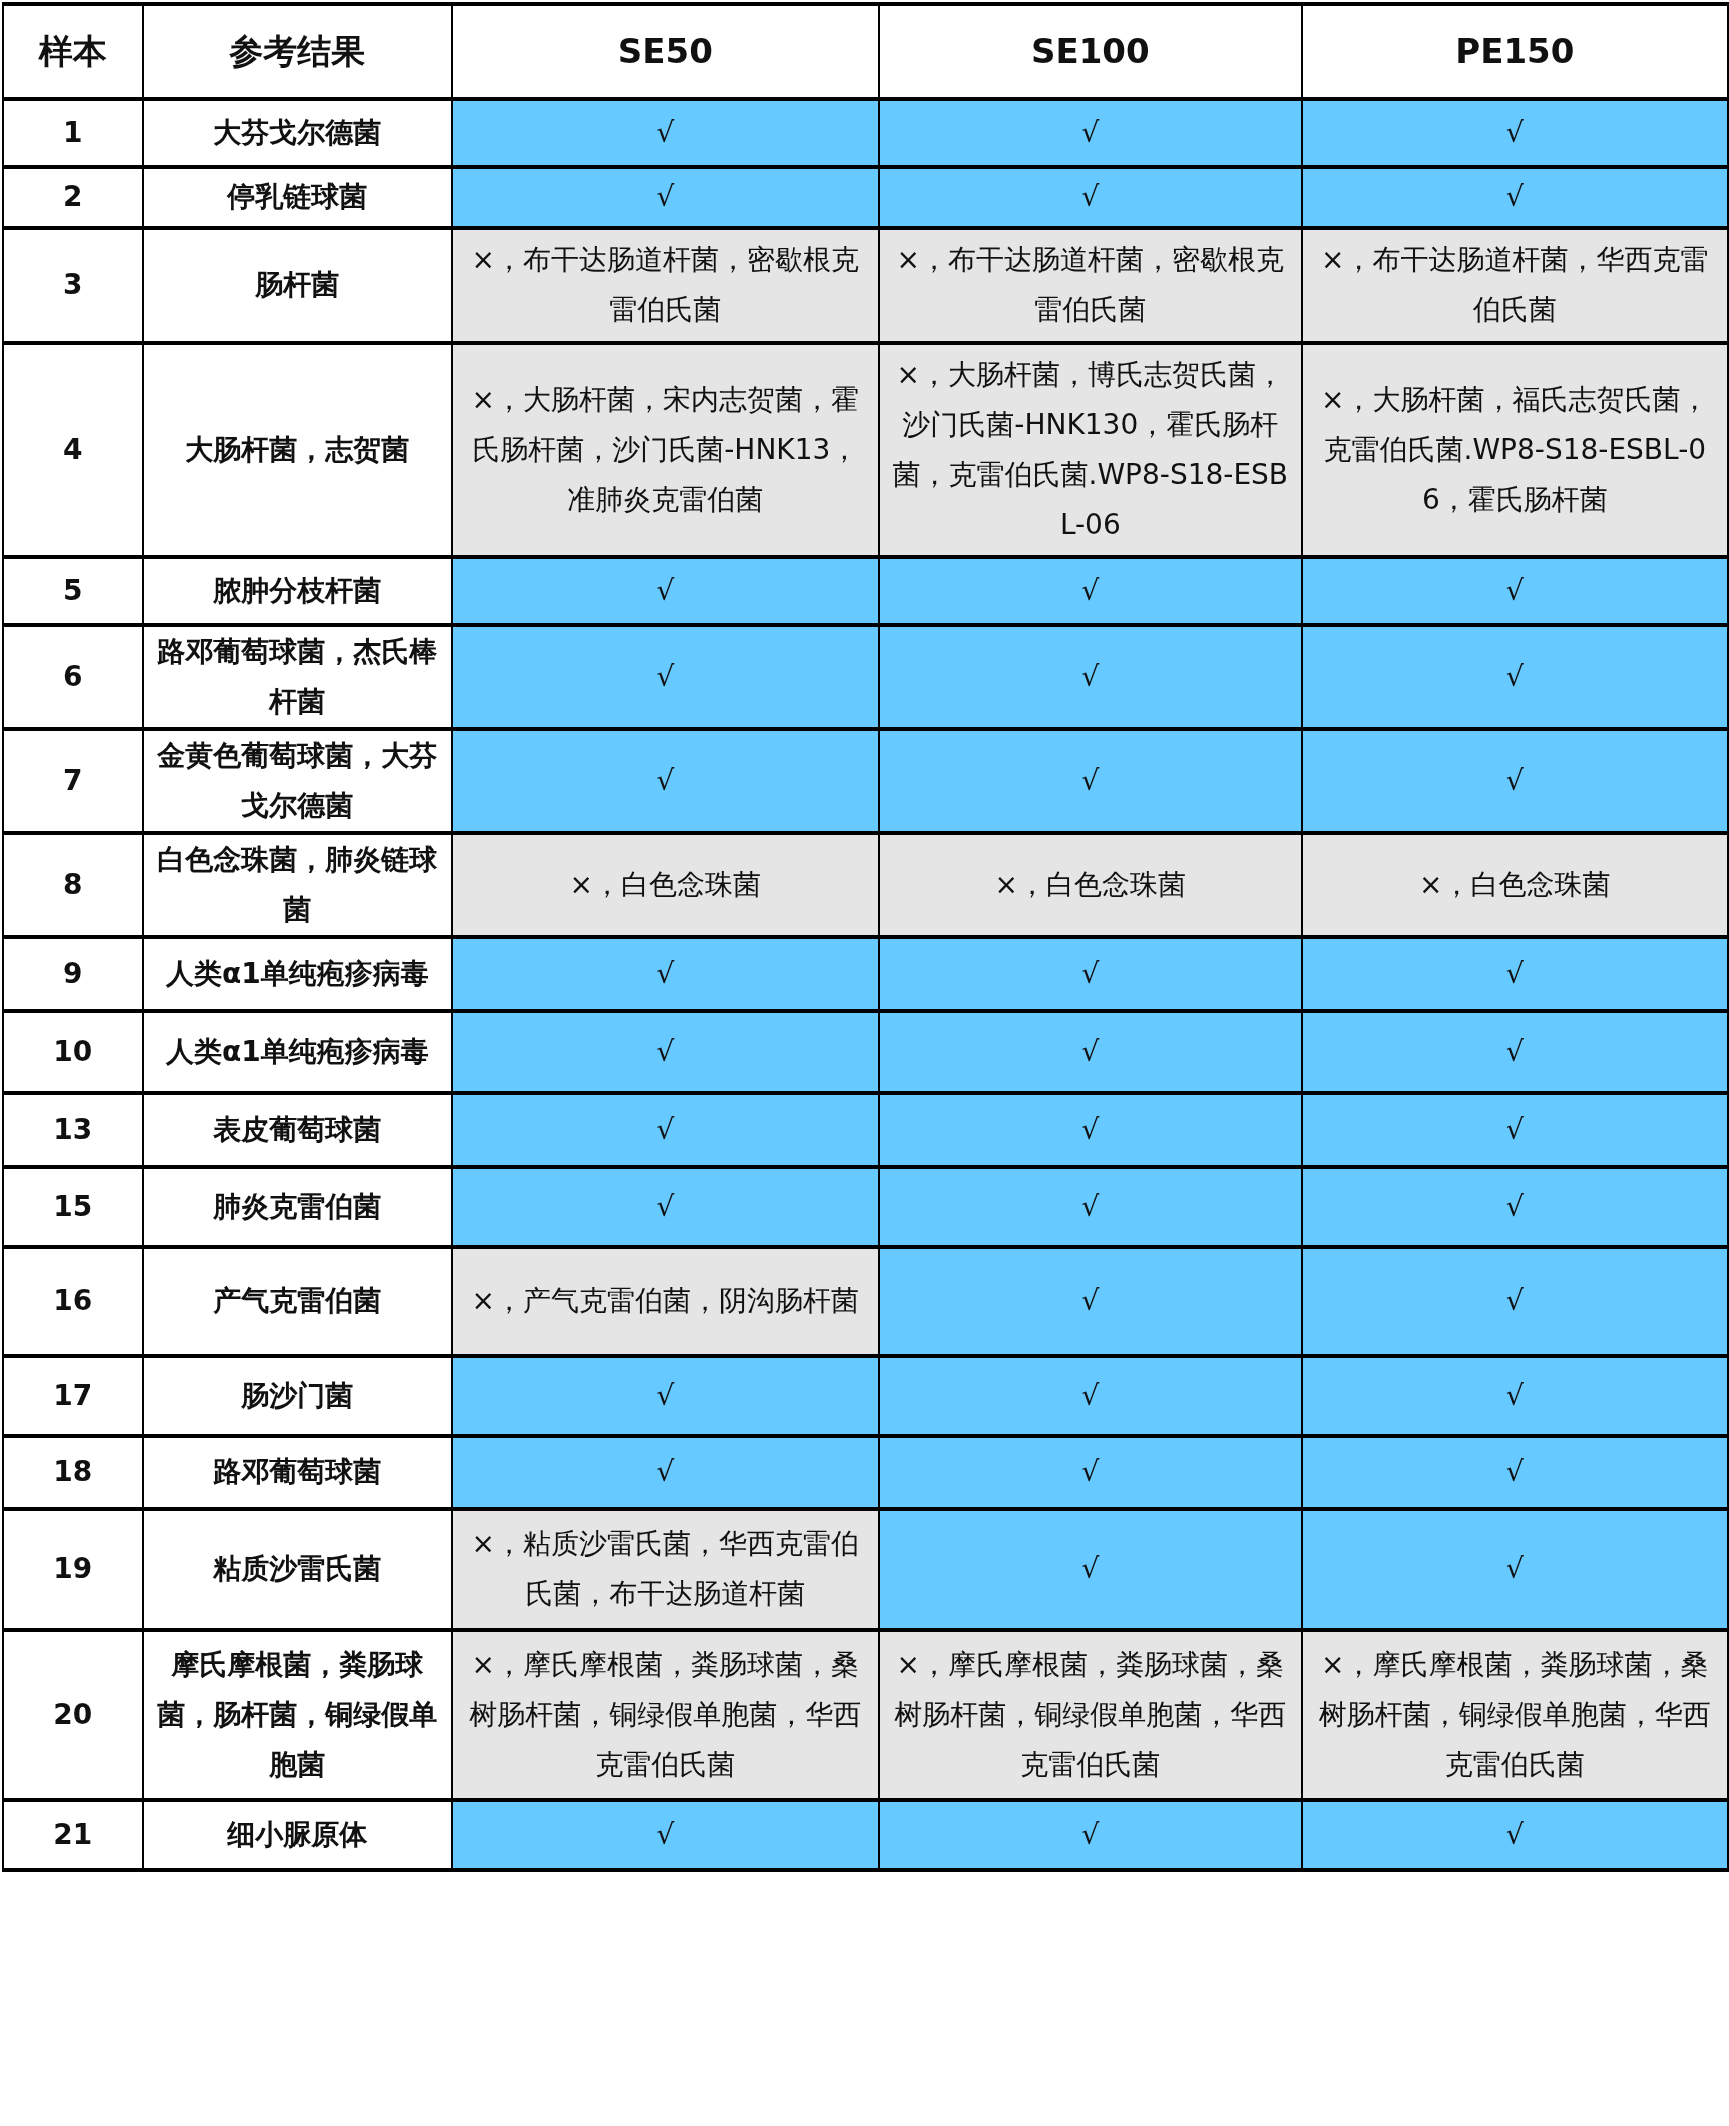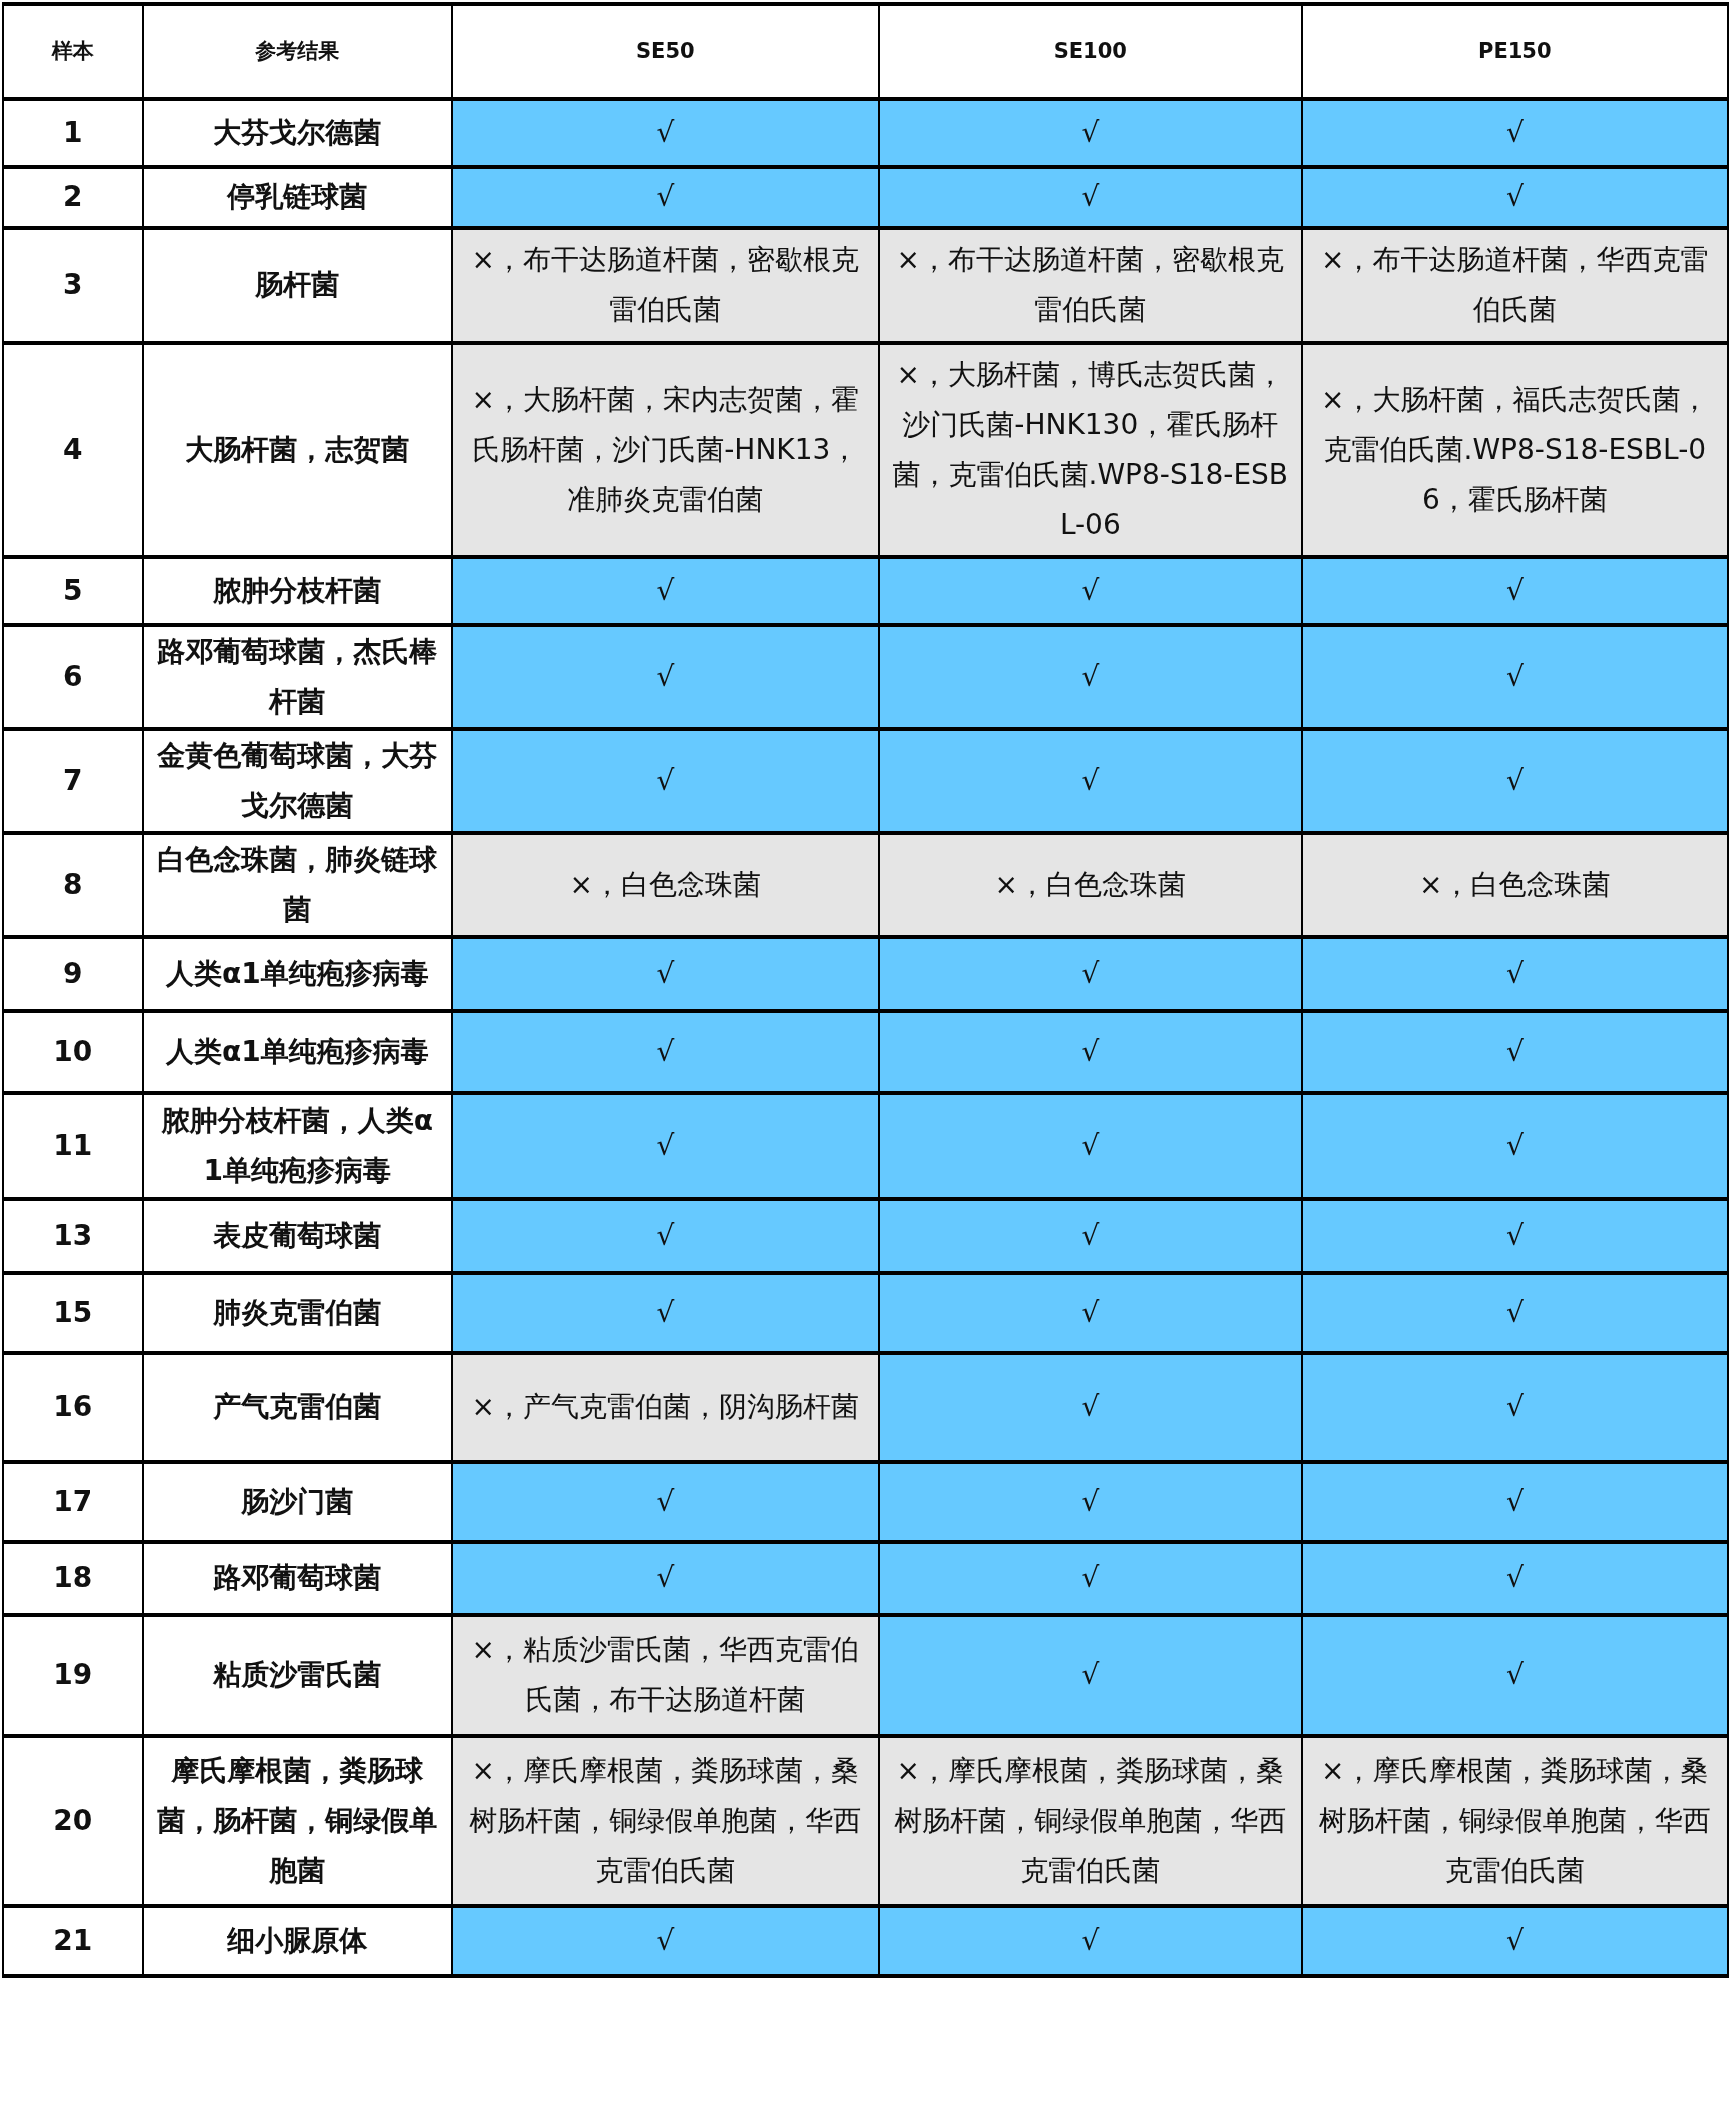--- a/index.html
+++ b/index.html
@@ -18,21 +18,21 @@
     border-top: 4.5px solid #000000;
     border-bottom: 4.5px solid #000000;
     text-align: center;
     vertical-align: middle;
     padding: 0 12.6px;
     line-height: 50px;
     font-size: 28px;
     box-sizing: border-box;
     word-break: break-all;
   }
-  table.results th { font-weight: bold; font-size: 21px; background: #ffffff; }
+  table.results th { font-weight: bold; font-size: 34px; background: #ffffff; }
   td.c-num, td.c-ref { font-weight: bold; background: #ffffff; }
   td.c-num { font-size: 29px; }
   td.pass { background: #66C9FF; font-size: 27px; }
   td.fail { background: #e5e5e5; }
   col.w0 { width: 140px; }
   col.w1 { width: 309px; }
   col.w2 { width: 427px; }
   col.w3 { width: 423px; }
   col.w4 { width: 426px; }
 </style>
@@ -120,27 +120,20 @@
         <td class="pass">√</td>
         <td class="pass">√</td>
       </tr>
       <tr style="height: 82px;">
         <td class="c-num">10</td>
         <td class="c-ref">人类α1单纯疱疹病毒</td>
         <td class="pass">√</td>
         <td class="pass">√</td>
         <td class="pass">√</td>
       </tr>
-      <tr style="height: 106px;">
-        <td class="c-num">11</td>
-        <td class="c-ref">脓肿分枝杆菌，人类α1单纯疱疹病毒</td>
-        <td class="pass">√</td>
-        <td class="pass">√</td>
-        <td class="pass">√</td>
-      </tr>
       <tr style="height: 74px;">
         <td class="c-num">13</td>
         <td class="c-ref">表皮葡萄球菌</td>
         <td class="pass">√</td>
         <td class="pass">√</td>
         <td class="pass">√</td>
       </tr>
       <tr style="height: 80px;">
         <td class="c-num">15</td>
         <td class="c-ref">肺炎克雷伯菌</td>

